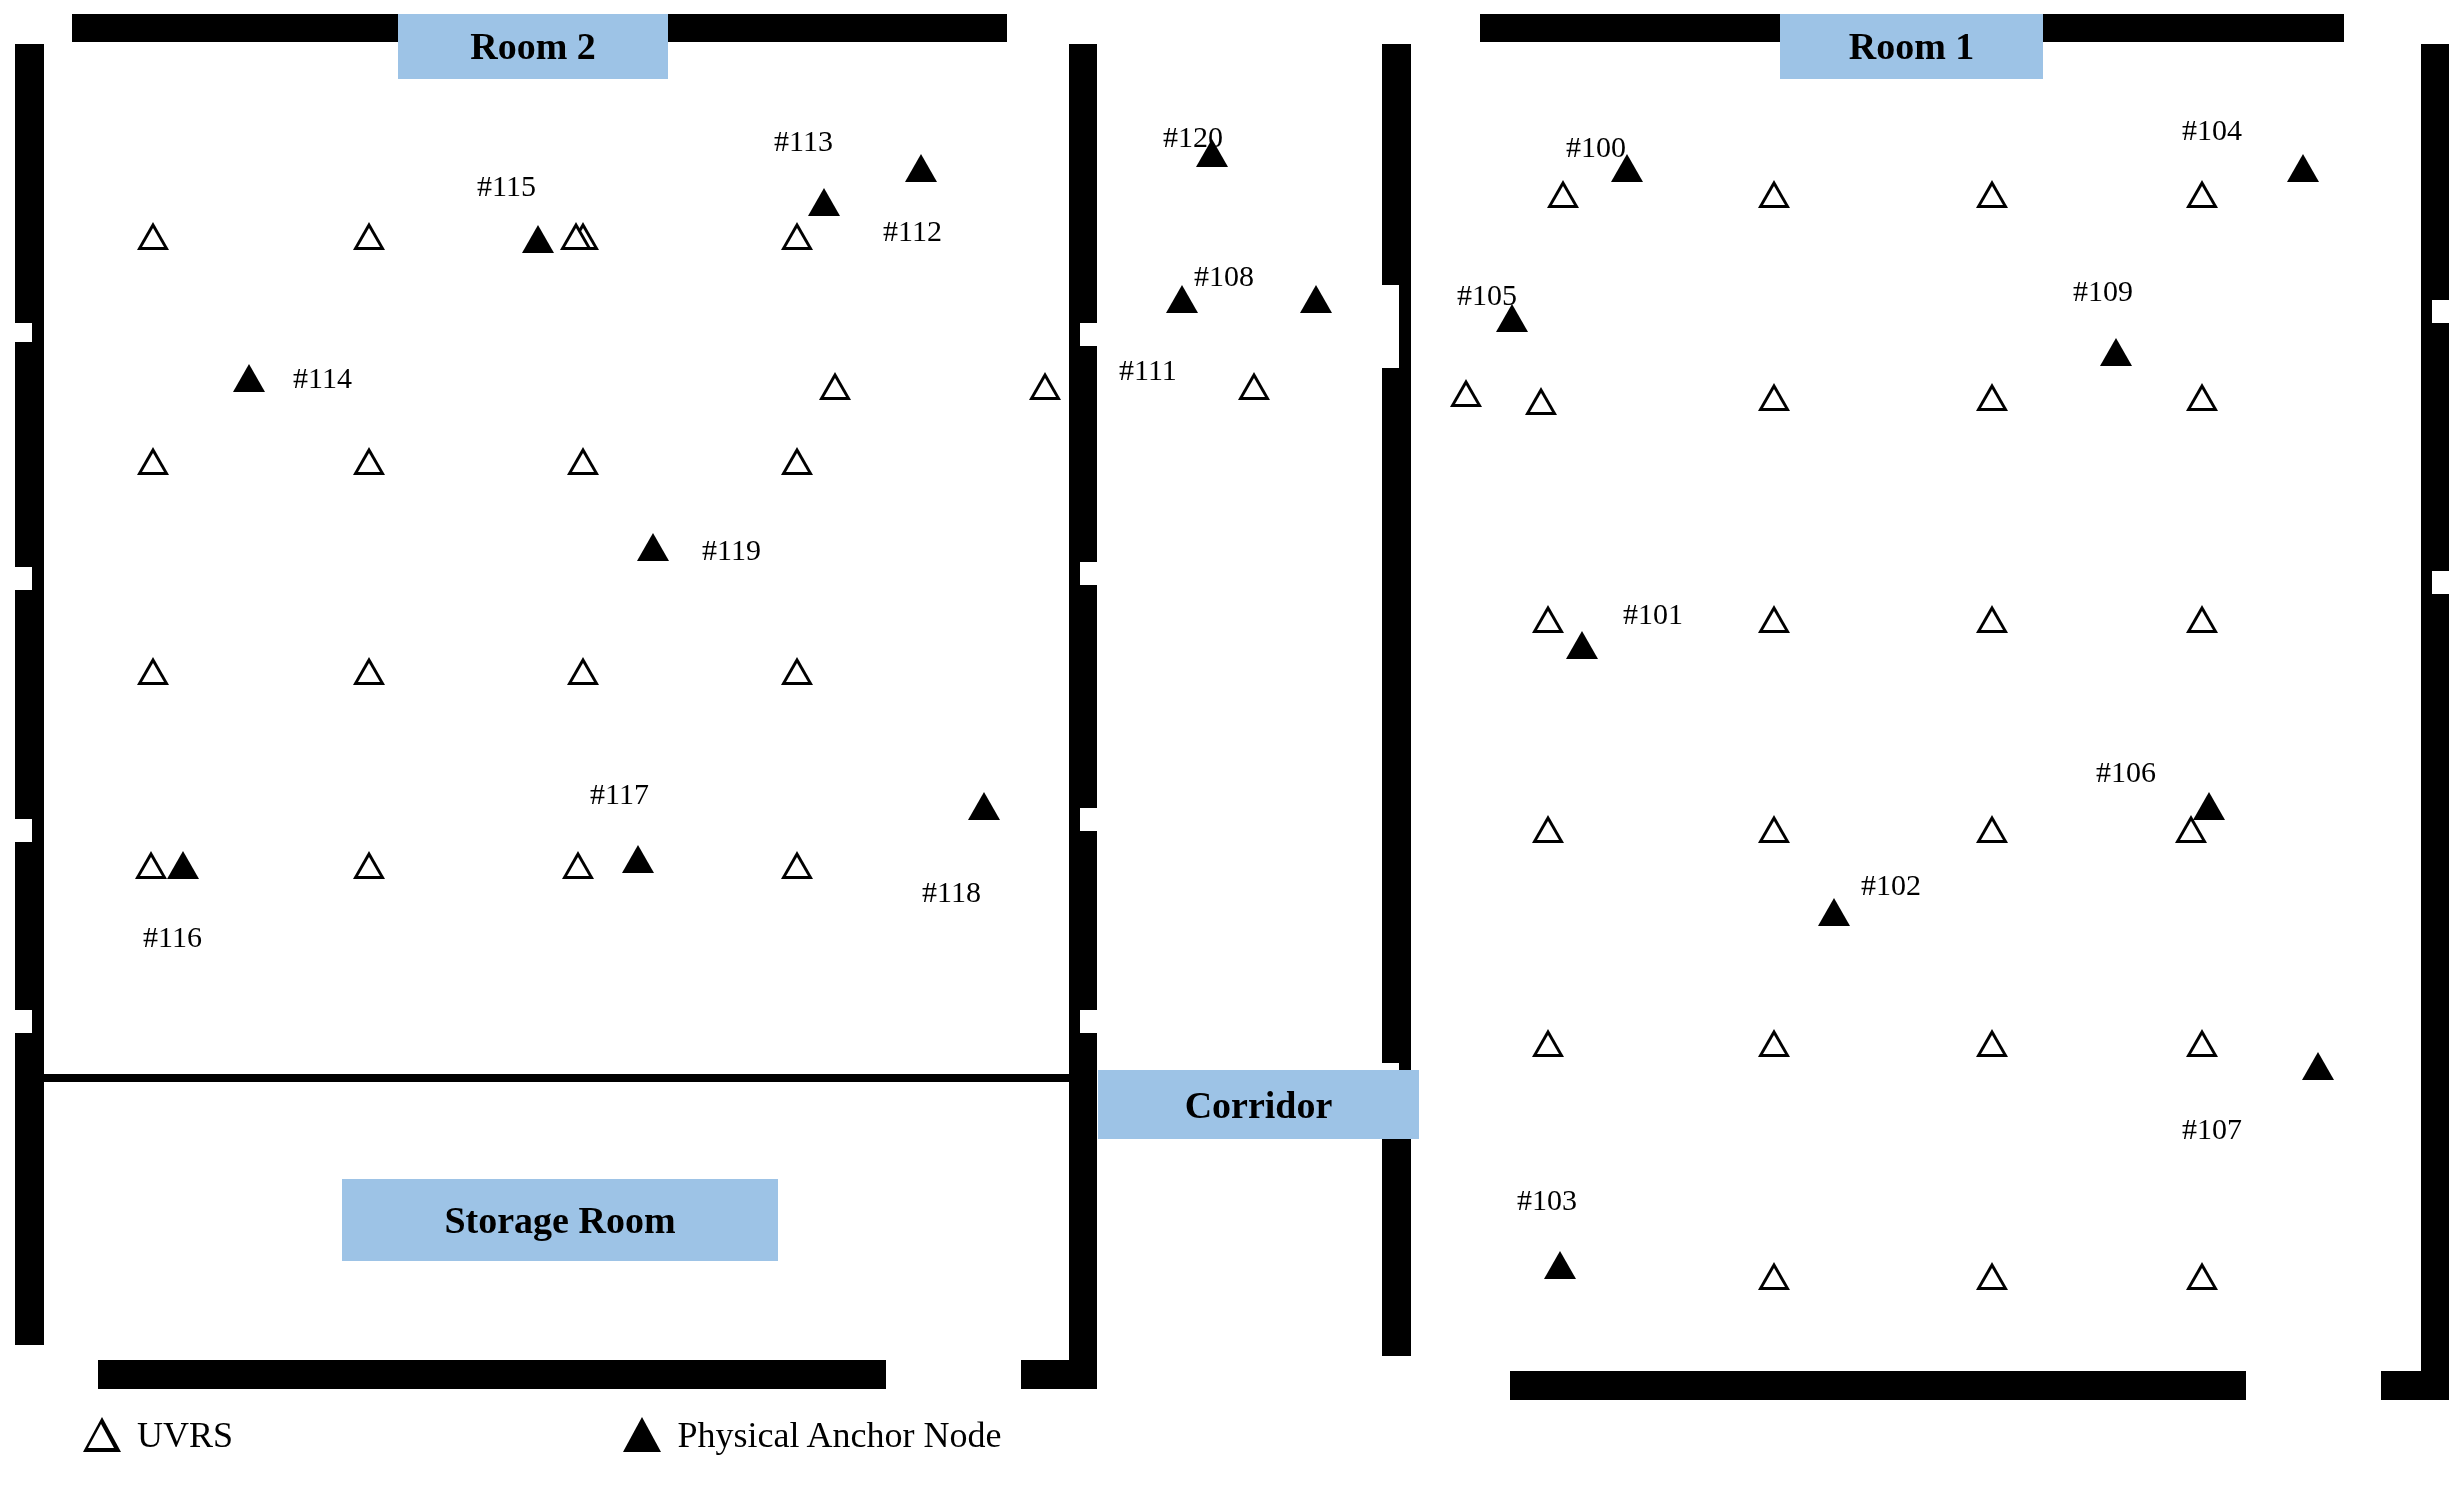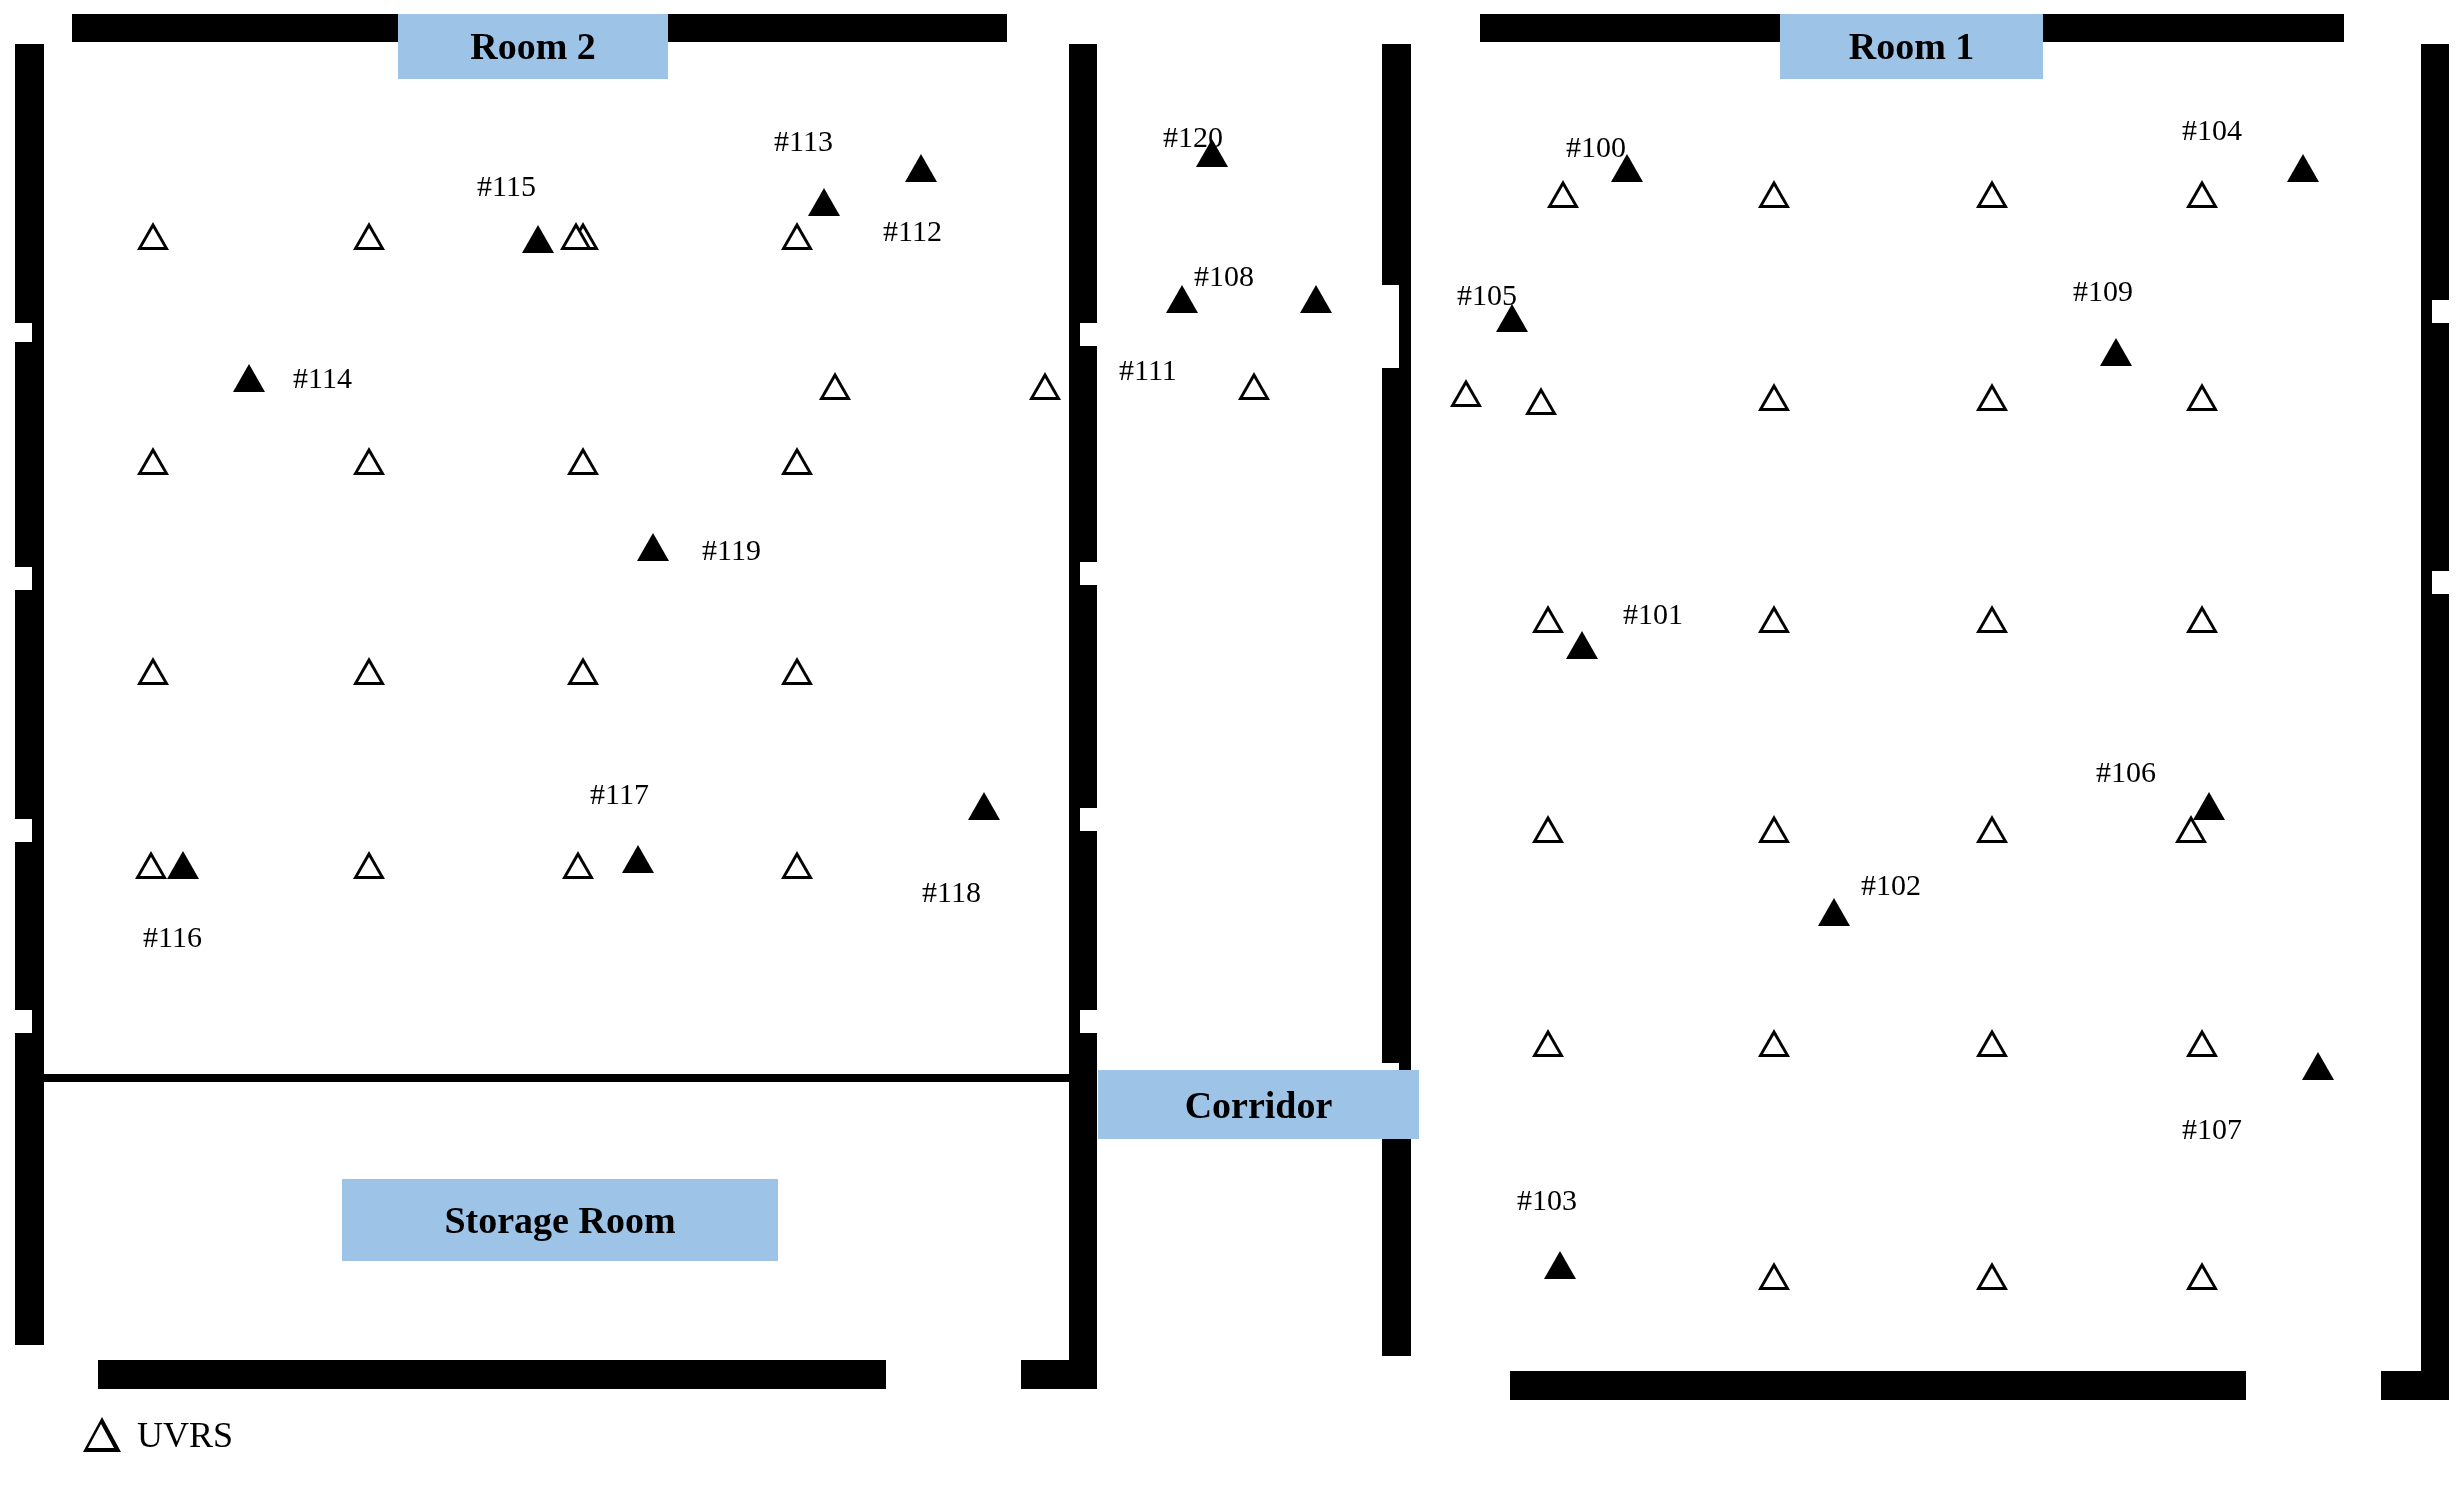--- a/index.html
+++ b/index.html
@@ -293,16 +293,20 @@
   <div class="node-label" style="left:2182px; top:1112px;">#107</div>
 
   <div class="marker filled" style="left:1544px; top:1251px;"></div>
   <div class="node-label" style="left:1517px; top:1183px;">#103</div>
 
   <div id="legend">
     <div class="legend-item" style="left:7.5px; top:0;">
       <span class="legend-marker hollow"></span>
       <span class="legend-text">UVRS</span>
     </div>
+    <div class="legend-item" style="left:548px; top:0;">
+      <span class="legend-marker"></span>
+      <span class="legend-text">Physical Anchor Node</span>
+    </div>
   </div>
 
 </div>
 
 
 </body></html>

